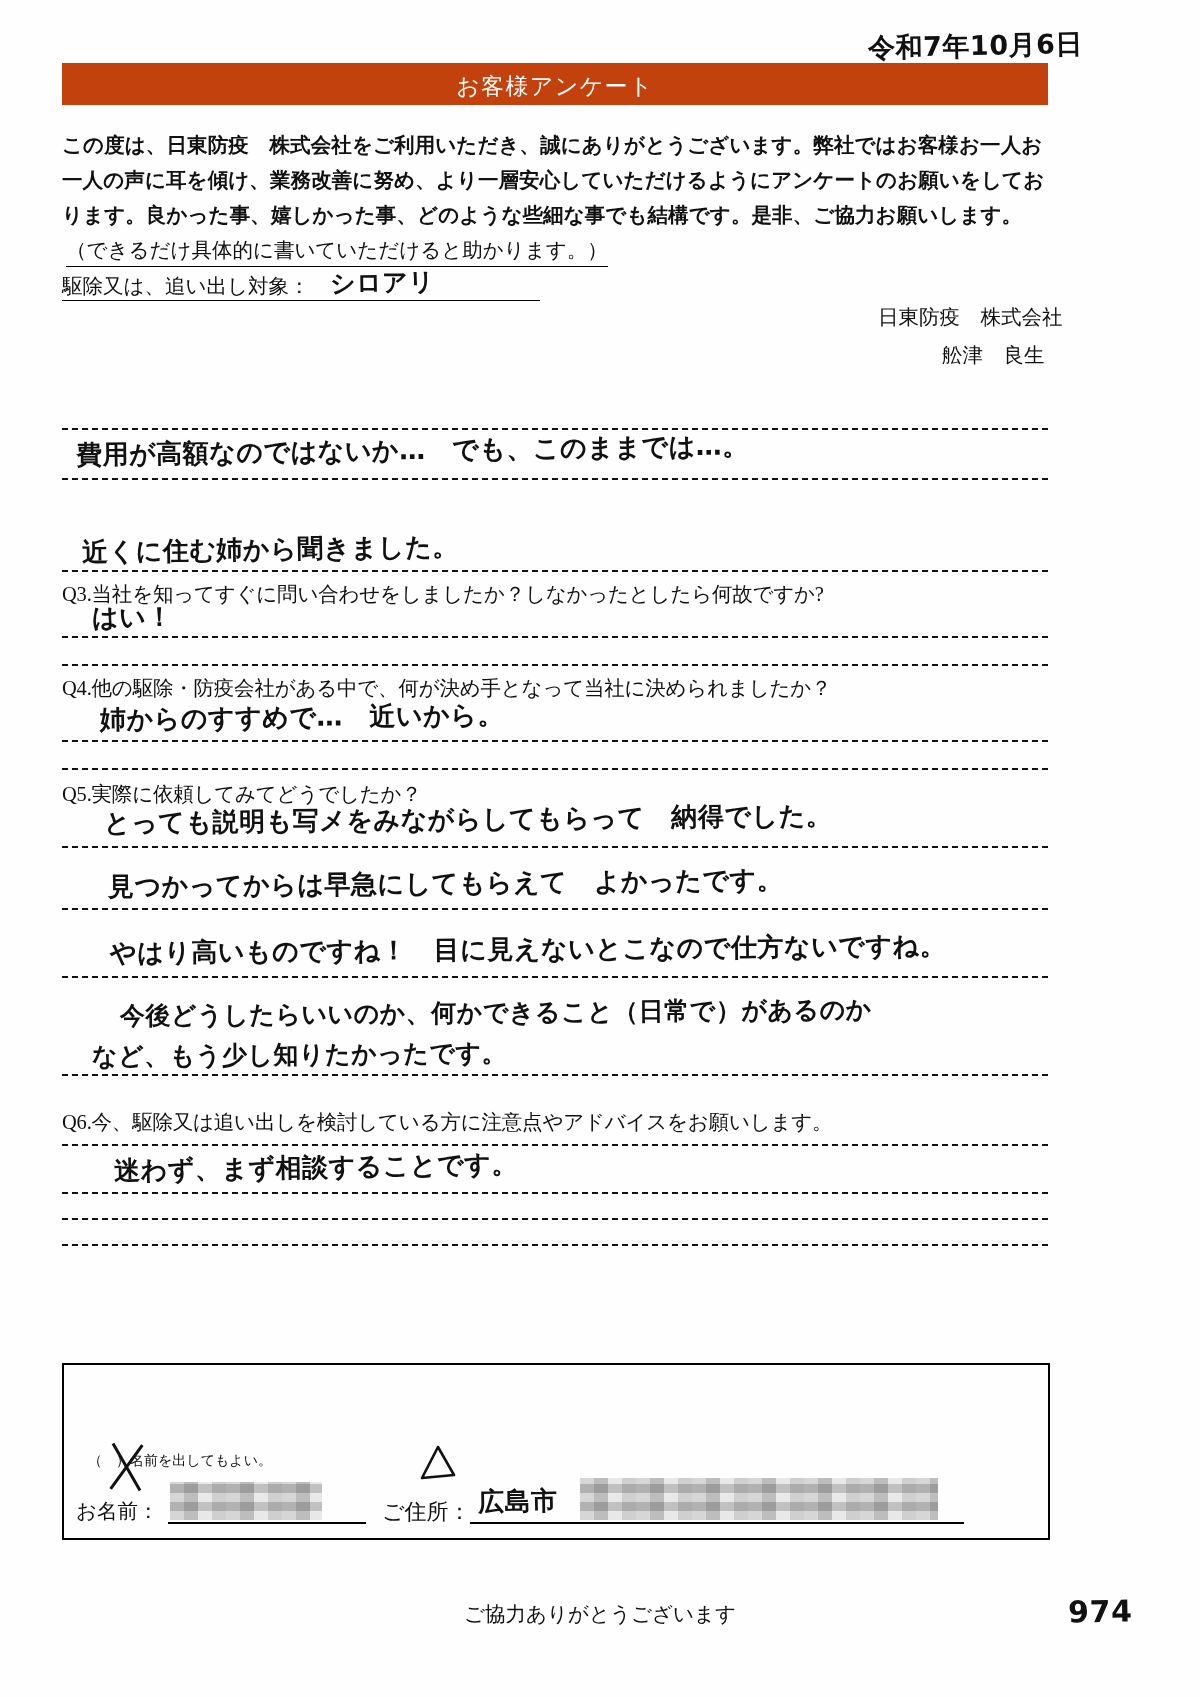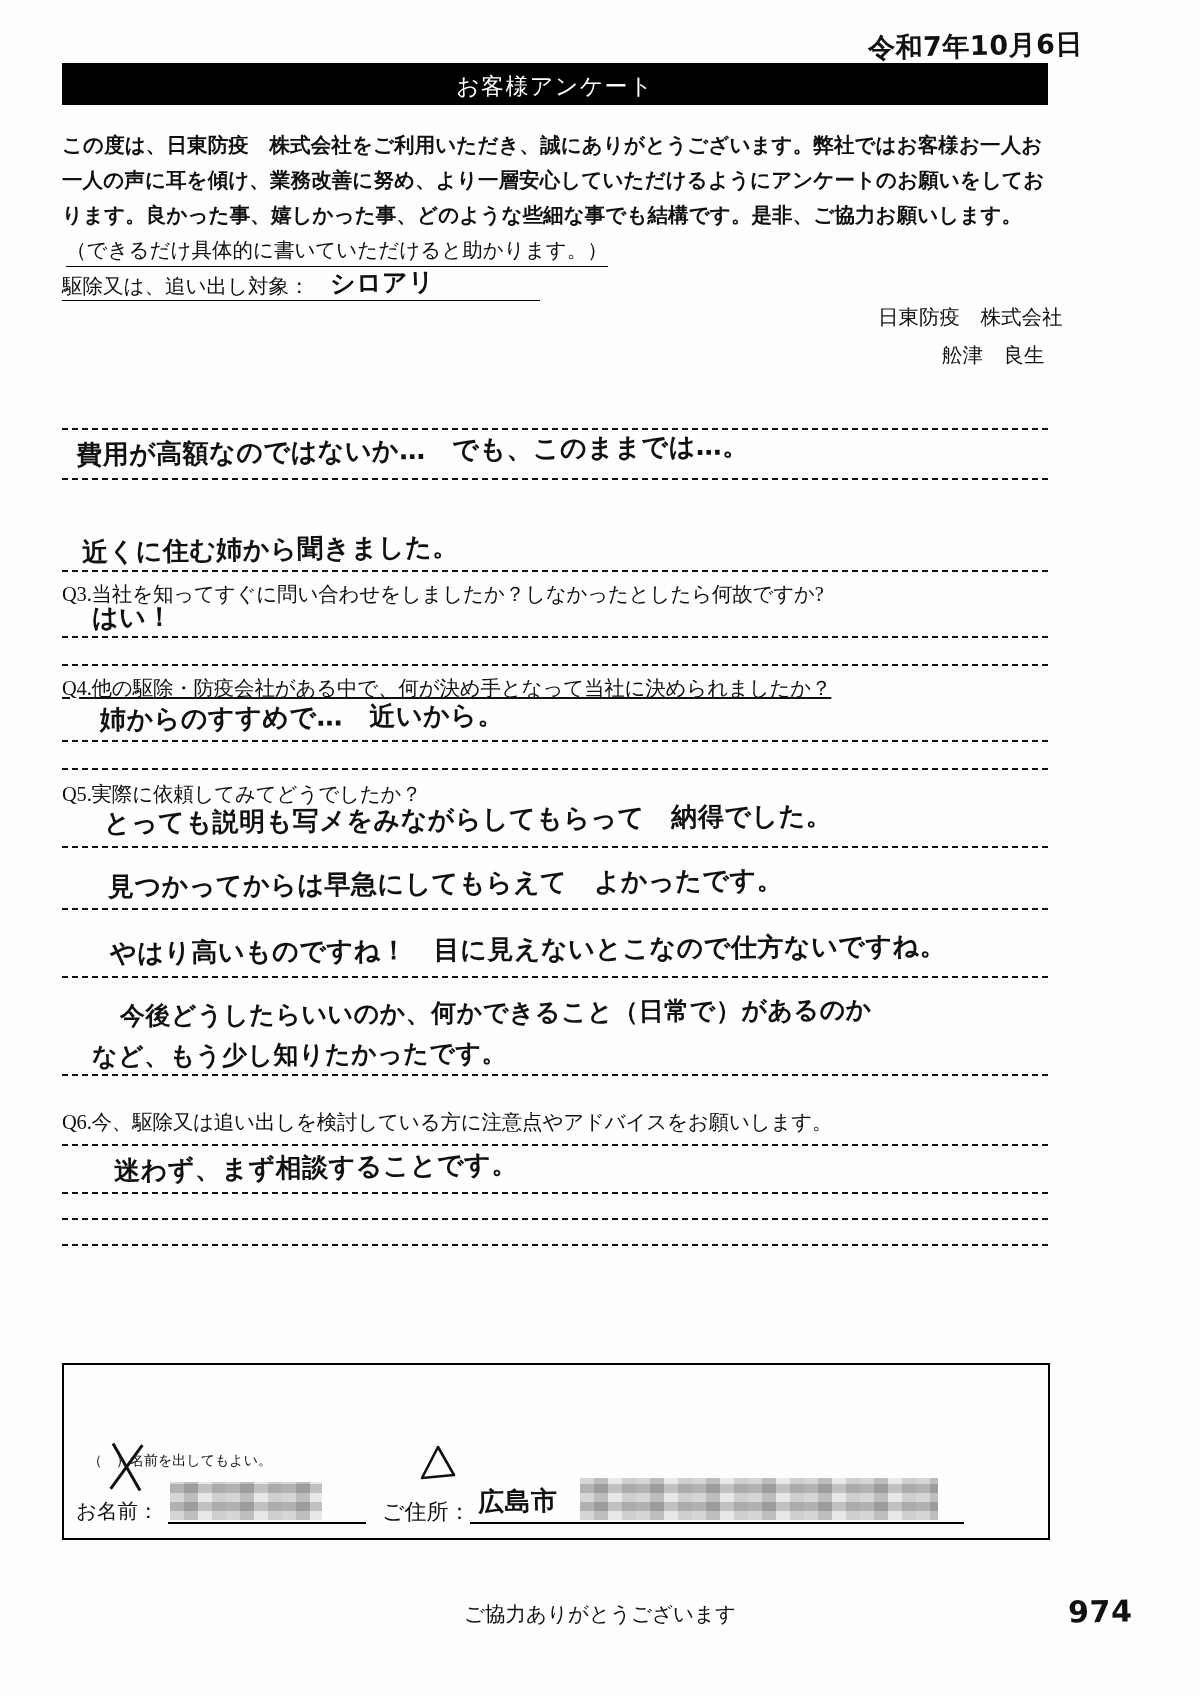--- a/index.html
+++ b/index.html
@@ -41,21 +41,21 @@
     font-size: 27px;
     transform: rotate(-1.1deg);
   }
 
   
   #title-banner {
     left: 62px;
     top: 63px;
     width: 986px;
     height: 42px;
-    background: #000000;
+    background: #c2410c;
     color: #fff;
   }
   #title-banner .label {
     position: absolute;
     left: 0; right: 0;
     top: 8px;
     text-align: center;
     font-size: 23px;
     letter-spacing: 0.06em;
     color: #fff;
@@ -250,21 +250,21 @@
   <div class="rule" style="top:478px;"></div>
 
   <div class="abs hand ans" style="left:82px; top:532px; transform:rotate(-0.9deg);">近くに住む姉から聞きました。</div>
   <div class="rule" style="top:570px;"></div>
 
   <div class="abs print q-label" style="left:62px; top:580px;">Q3.当社を知ってすぐに問い合わせをしましたか？しなかったとしたら何故ですか?</div>
   <div class="abs hand ans" style="left:92px; top:600px; transform:rotate(-0.8deg);">はい！</div>
   <div class="rule" style="top:636px;"></div>
   <div class="rule" style="top:664px;"></div>
 
-  <div class="abs print q-label" style="left:62px; top:674px;text-decoration:underline;">Q4.他の駆除・防疫会社がある中で、何が決め手となって当社に決められましたか？</div>
+  <div class="abs print q-label" style="left:62px; top:674px;">Q4.他の駆除・防疫会社がある中で、何が決め手となって当社に決められましたか？</div>
   <div class="abs hand ans" style="left:100px; top:700px; transform:rotate(-0.7deg);">姉からのすすめで…　近いから。</div>
   <div class="rule" style="top:740px;"></div>
   <div class="rule" style="top:768px;"></div>
 
   <div class="abs print q-label" style="left:62px; top:780px;font-family:Liberation Serif, serif;">Q5.実際に依頼してみてどうでしたか？</div>
 
   <div class="abs hand ans" style="left:104px; top:802px; transform:rotate(-0.6deg);">とっても説明も写メをみながらしてもらって　納得でした。</div>
   <div class="rule" style="top:846px;"></div>
 
   <div class="abs hand ans" style="left:108px; top:866px; transform:rotate(-0.6deg);">見つかってからは早急にしてもらえて　よかったです。</div>

